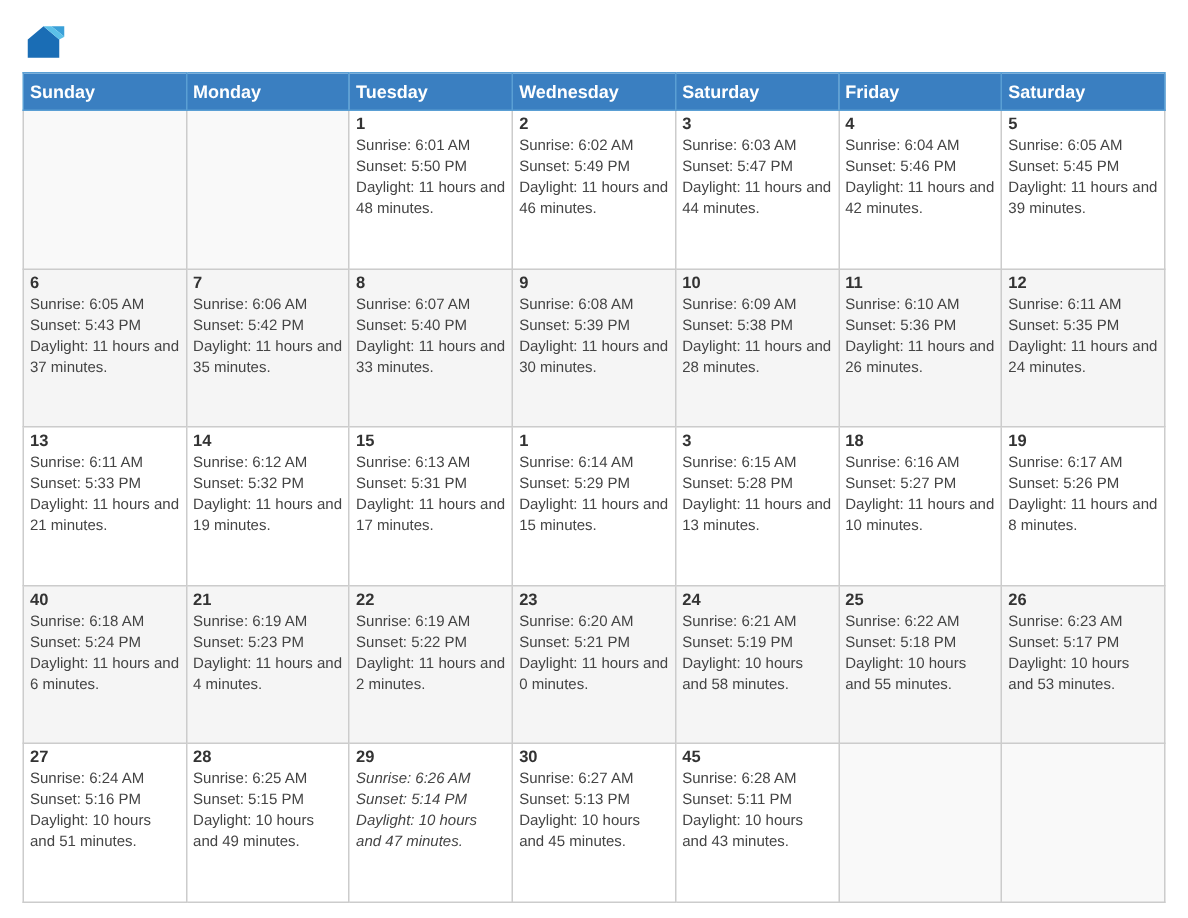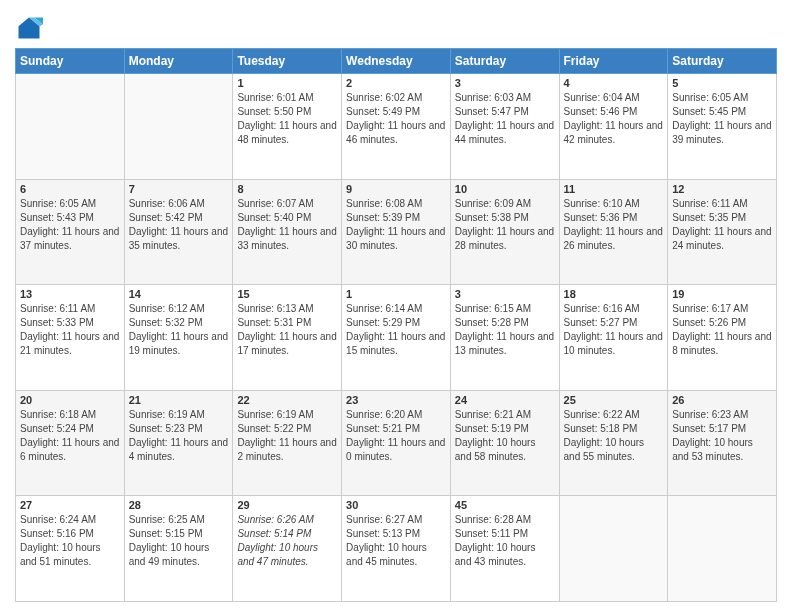--- a/index.html
+++ b/index.html
@@ -261,21 +261,21 @@
           </td>
           <td>
             <span class="day-num">19</span>
             <div class="day-info" style="white-space: pre-line;">Sunrise: 6:17 AM
 Sunset: 5:26 PM
 Daylight: 11 hours and 8 minutes.</div>
           </td>
         </tr>
         <tr class="row-shade">
           <td>
-            <span class="day-num">20</span>
+            <span class="day-num">40</span>
             <div class="day-info" style="white-space: pre-line;">Sunrise: 6:18 AM
 Sunset: 5:24 PM
 Daylight: 11 hours and 6 minutes.</div>
           </td>
           <td>
             <span class="day-num">21</span>
             <div class="day-info" style="white-space: pre-line;">Sunrise: 6:19 AM
 Sunset: 5:23 PM
 Daylight: 11 hours and 4 minutes.</div>
           </td>

